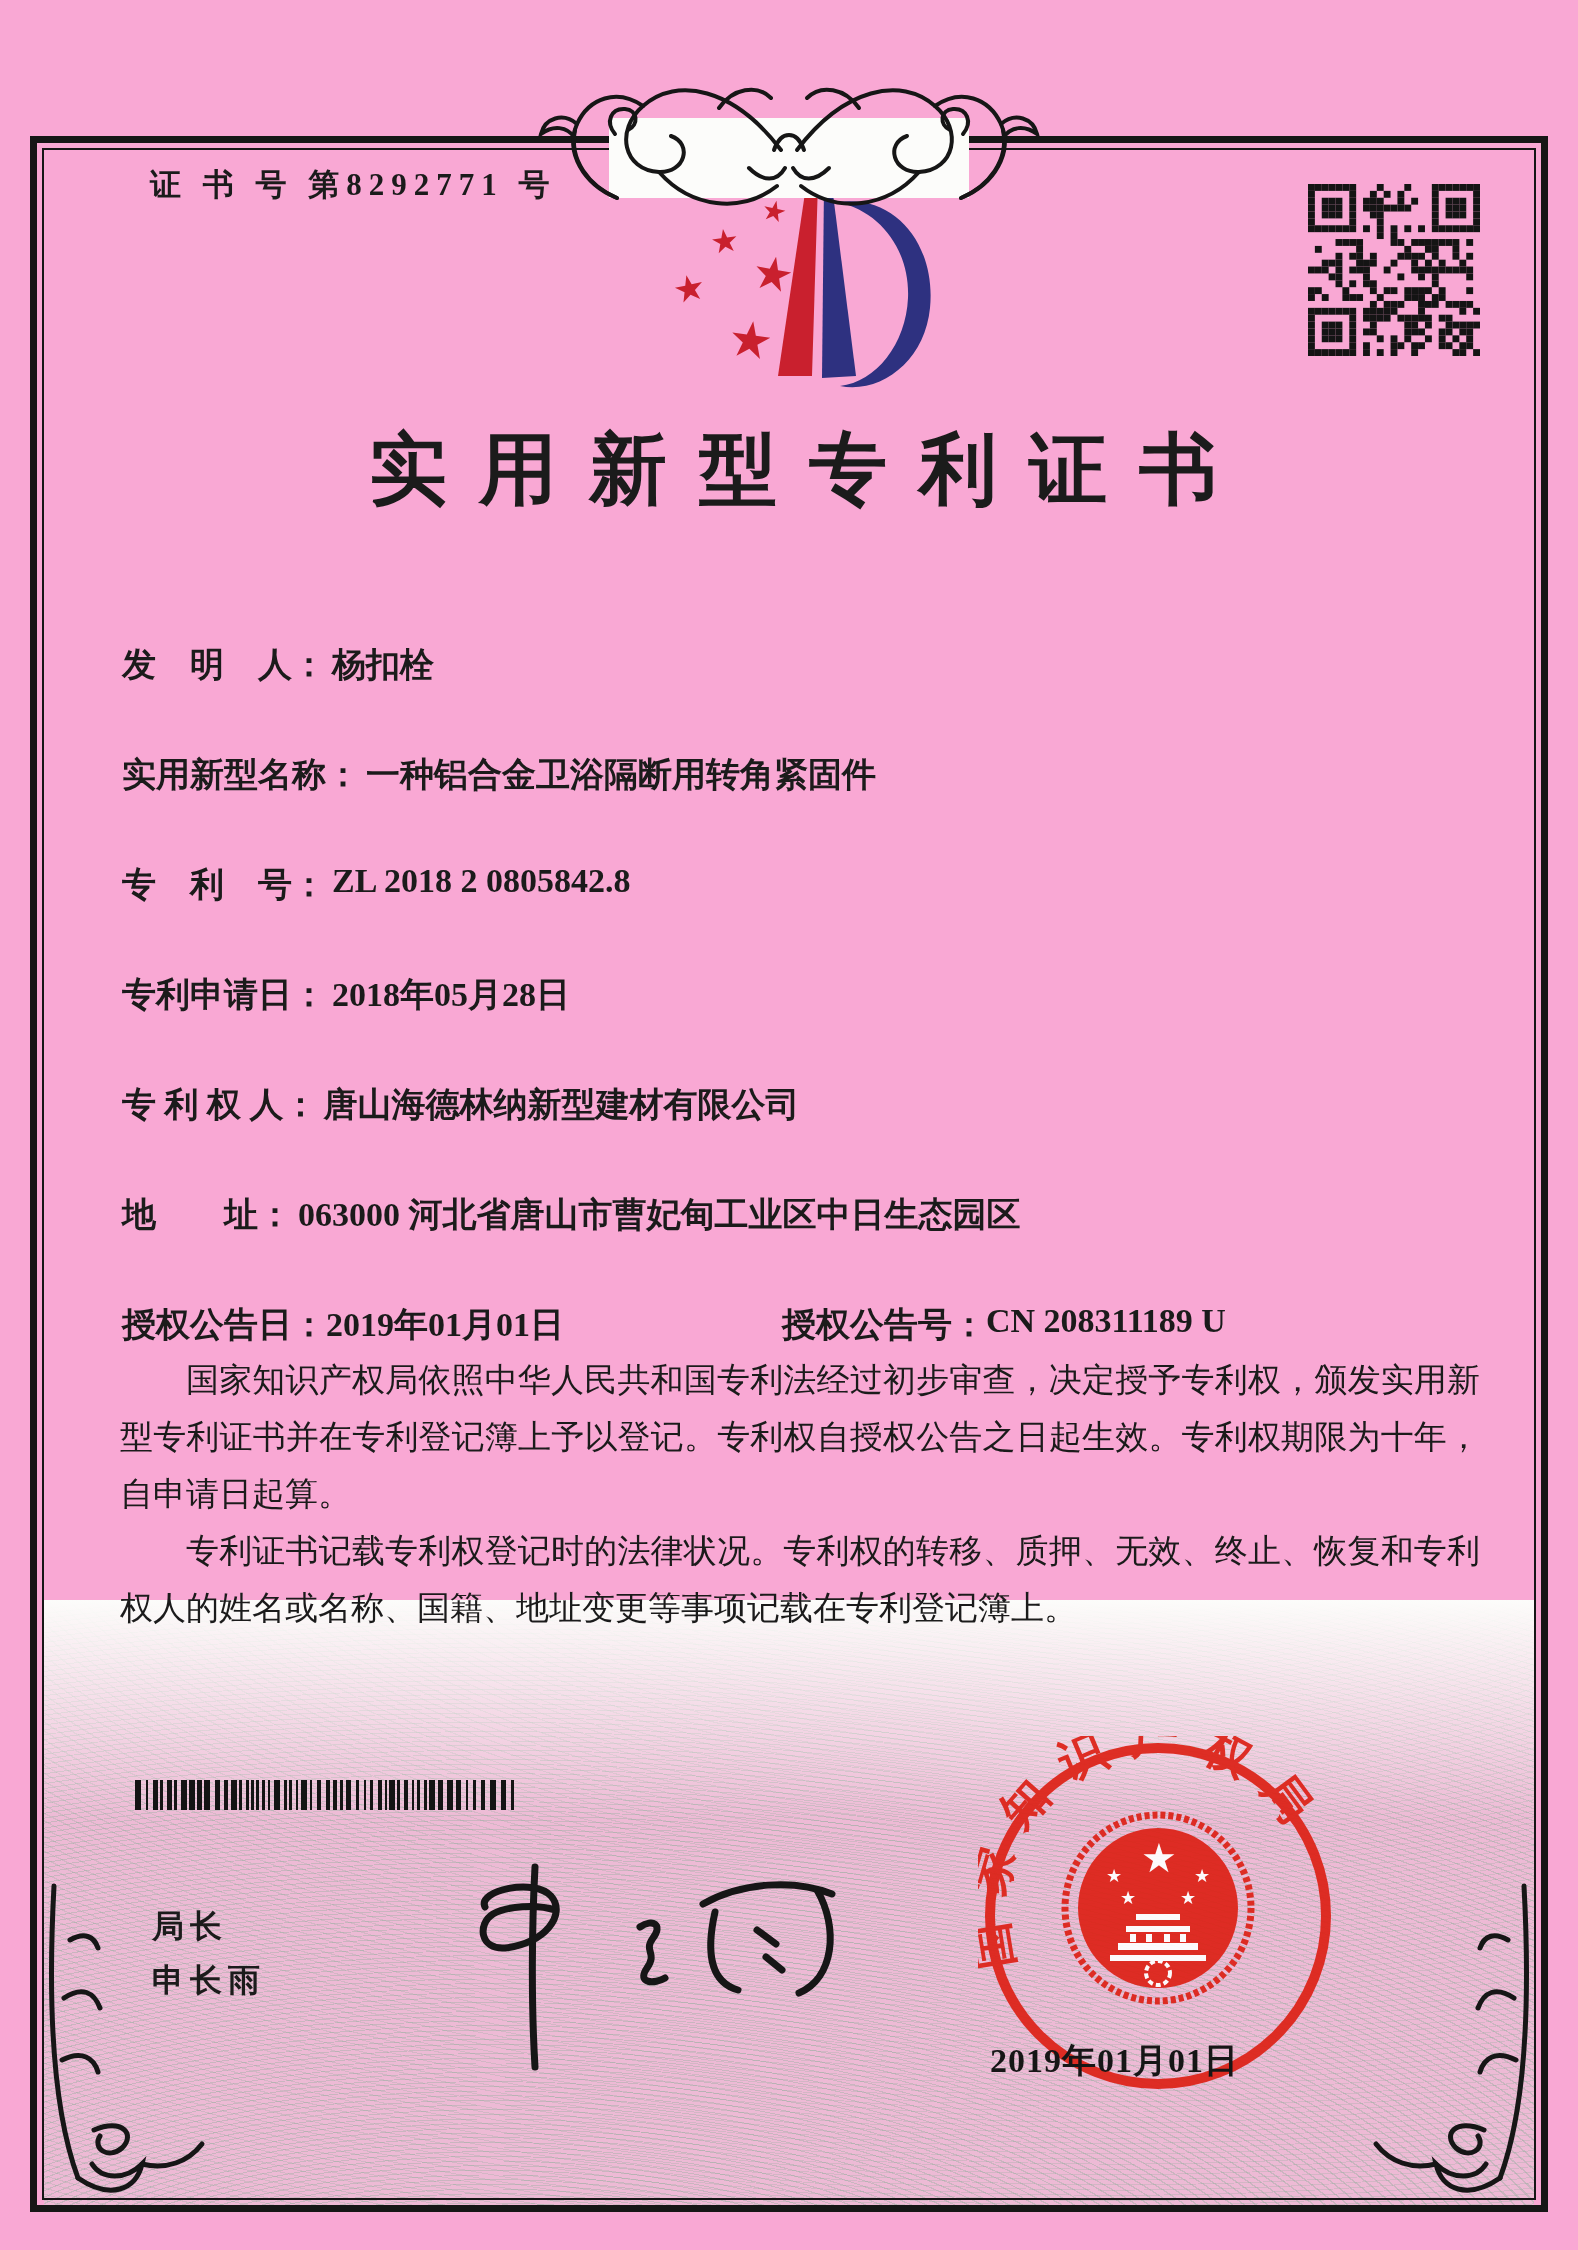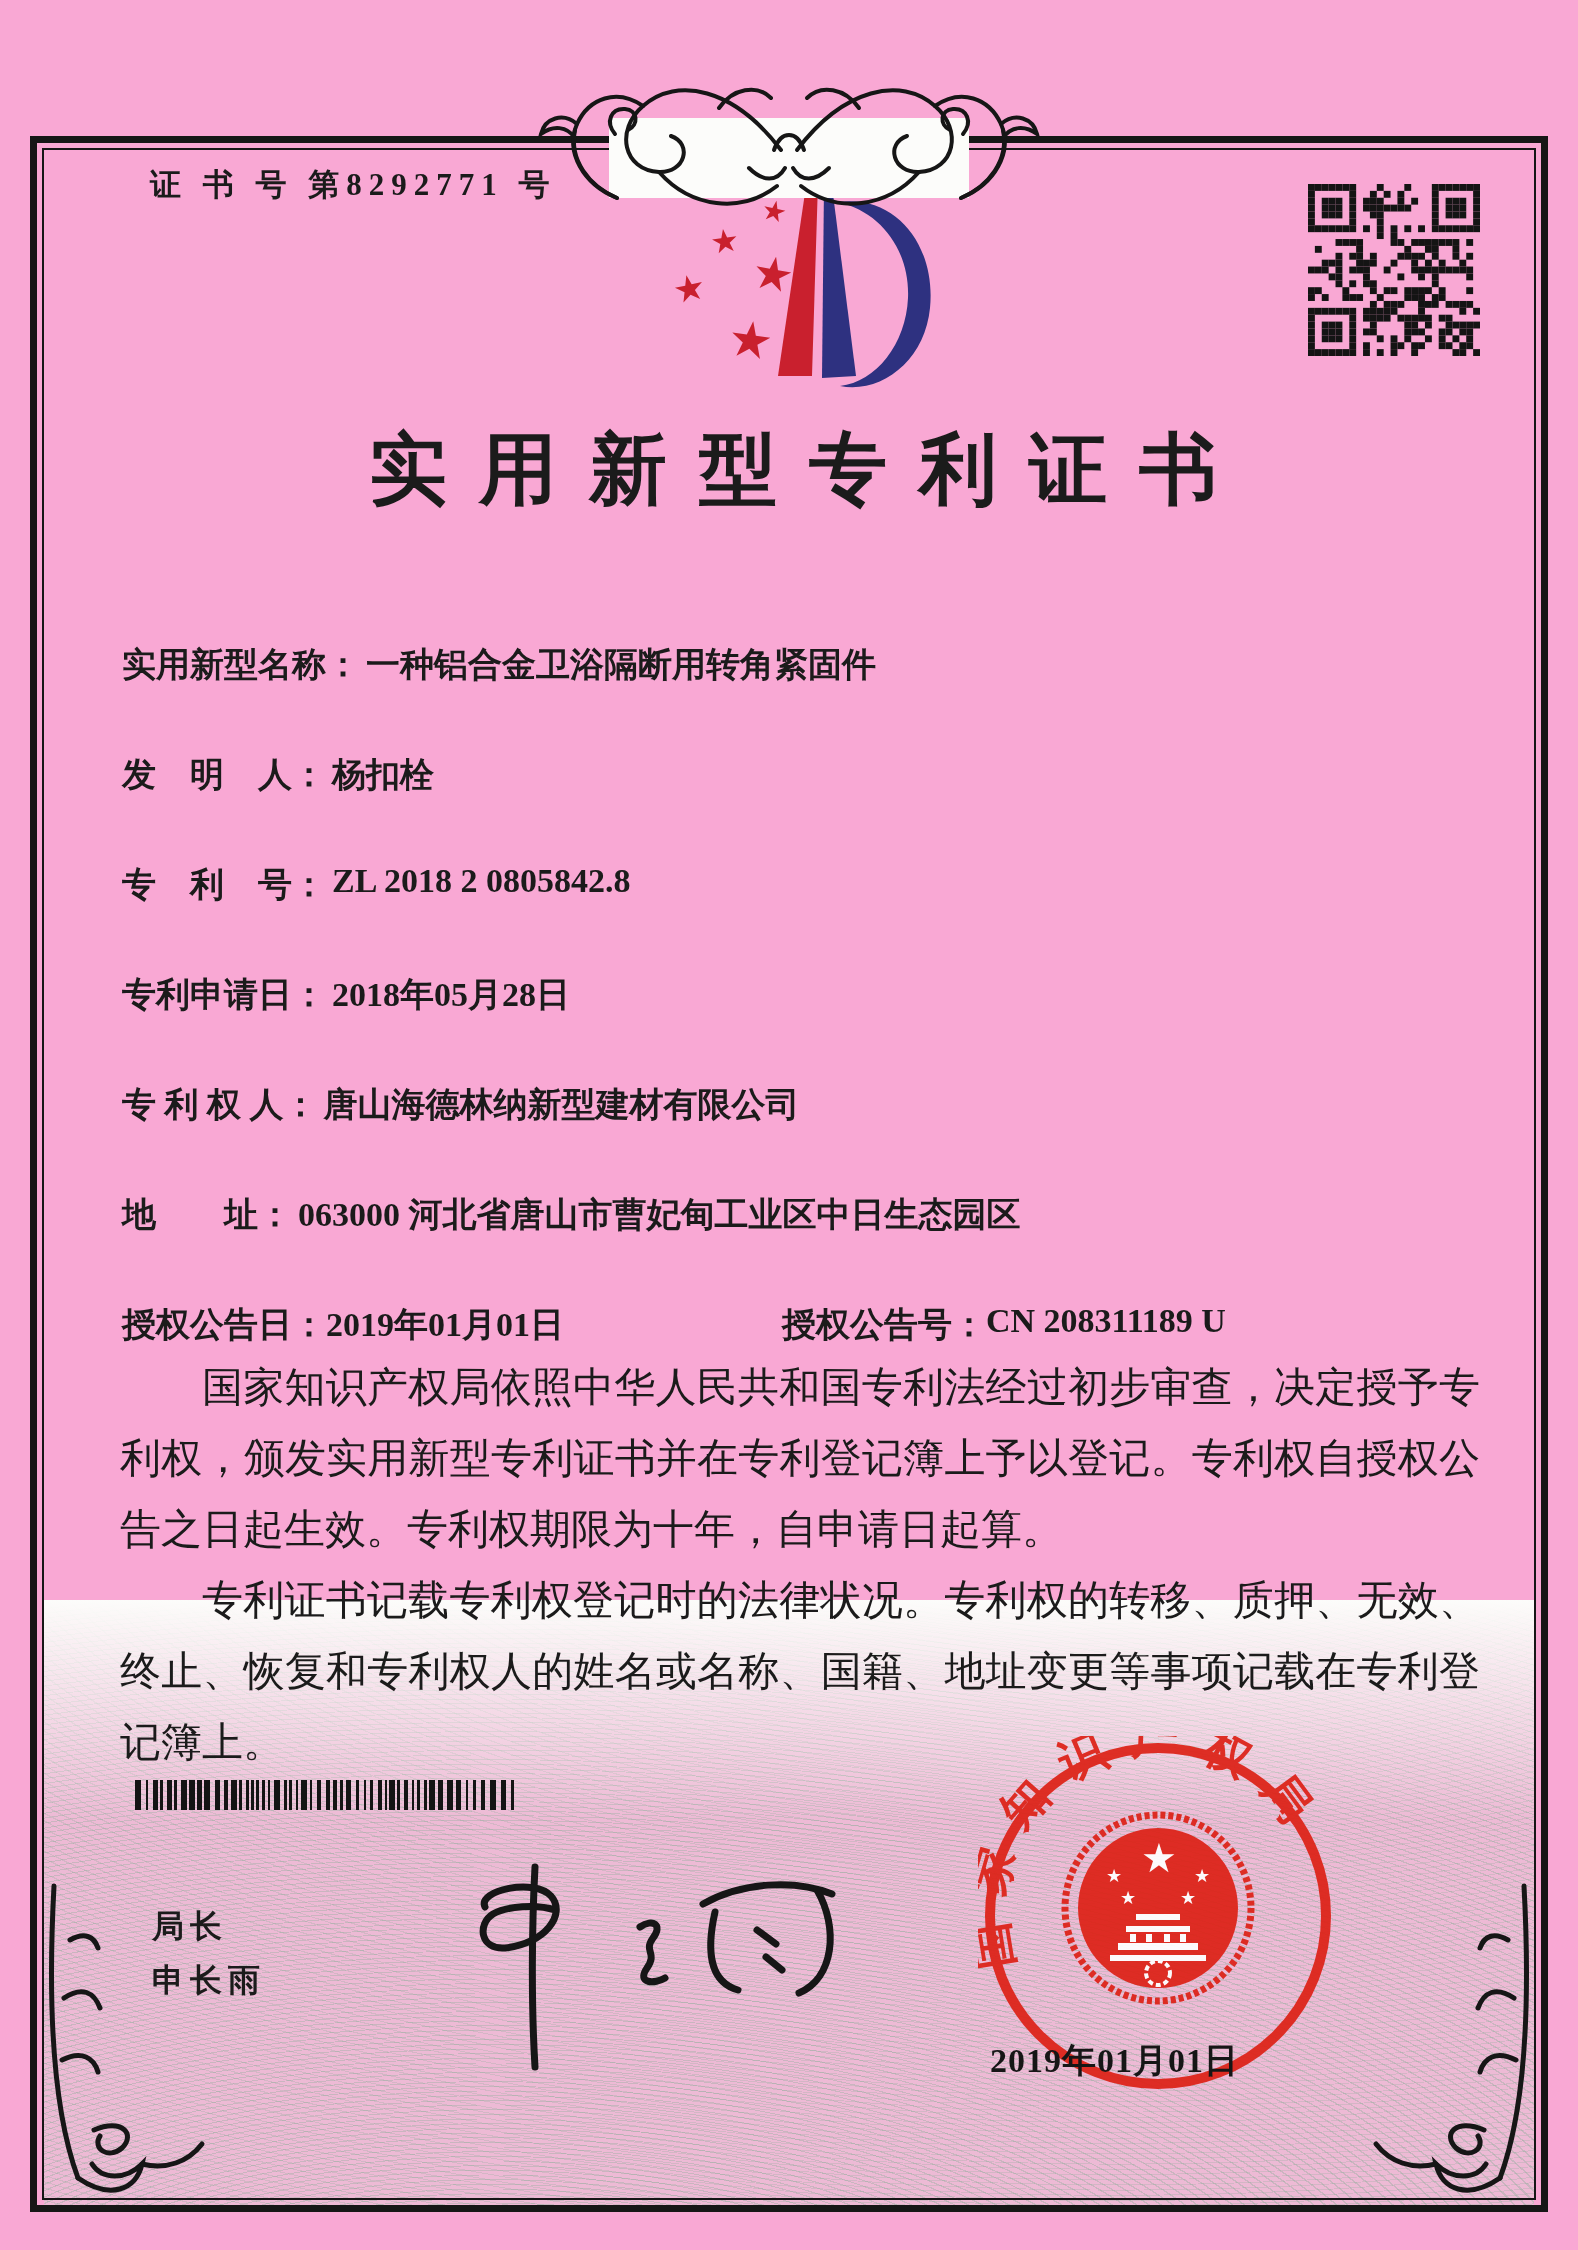--- a/index.html
+++ b/index.html
@@ -40,21 +40,21 @@
   .fields{position:absolute; left:122px; right:90px; top:642px; z-index:2;
     font-size:34px; font-weight:600;}
   .field-row{height:110px; display:flex; align-items:flex-start; white-space:nowrap;}
   .field-label{flex:0 0 auto;}
   .field-value{flex:0 0 auto; padding-left:6px;}
   .grant-row{height:110px; display:flex; white-space:nowrap;}
   .grant-left{flex:0 0 660px; display:flex;}
   .grant-right{display:flex;}
   
   .body-text{position:absolute; left:120px; right:98px; top:1352px; z-index:2;
-    font-size:41px; line-height:1.73; text-align:justify;}
+    font-size:33px; line-height:1.73; text-align:justify;}
   .body-text p{margin:0; text-indent:2em;}
   
   .barcode{position:absolute; left:135px; top:1780px; width:388px; height:30px; z-index:2;}
   .director{position:absolute; left:152px; top:1900px; z-index:2;
     font-size:32px; font-weight:600; letter-spacing:6px; line-height:1.68;}
   .signature{position:absolute; left:385px; top:1852px; width:490px; height:240px; z-index:2;}
   .seal{position:absolute; left:978px; top:1736px; width:360px; height:360px; z-index:2; opacity:.93;}
   .seal-date{position:absolute; left:990px; top:2038px; width:310px; z-index:3;
     font-size:34px; font-weight:700; letter-spacing:1px; color:#161616; white-space:nowrap;}
   .footer{position:absolute; left:0; right:0; top:2140px; z-index:2; text-align:center;
@@ -427,27 +427,27 @@
       <rect x="5" y="24" width="1" height="1" fill="#141414"></rect>
       <rect x="6" y="24" width="1" height="1" fill="#141414"></rect>
     </svg>
 
   <div class="title">实用新型专利证书</div>
 
   <div class="fields">
     <div>
 
         <div class="field-row">
+          <span class="field-label">发　明　人：</span>
+          <span class="field-value">杨扣栓</span>
+        </div>
+
+        <div class="field-row">
           <span class="field-label">实用新型名称：</span>
           <span class="field-value">一种铝合金卫浴隔断用转角紧固件</span>
-        </div>
-
-        <div class="field-row">
-          <span class="field-label">发　明　人：</span>
-          <span class="field-value">杨扣栓</span>
         </div>
 
         <div class="field-row">
           <span class="field-label">专　利　号：</span>
           <span class="field-value">ZL 2018 2 0805842.8</span>
         </div>
 
         <div class="field-row">
           <span class="field-label">专利申请日：</span>
           <span class="field-value">2018年05月28日</span>

